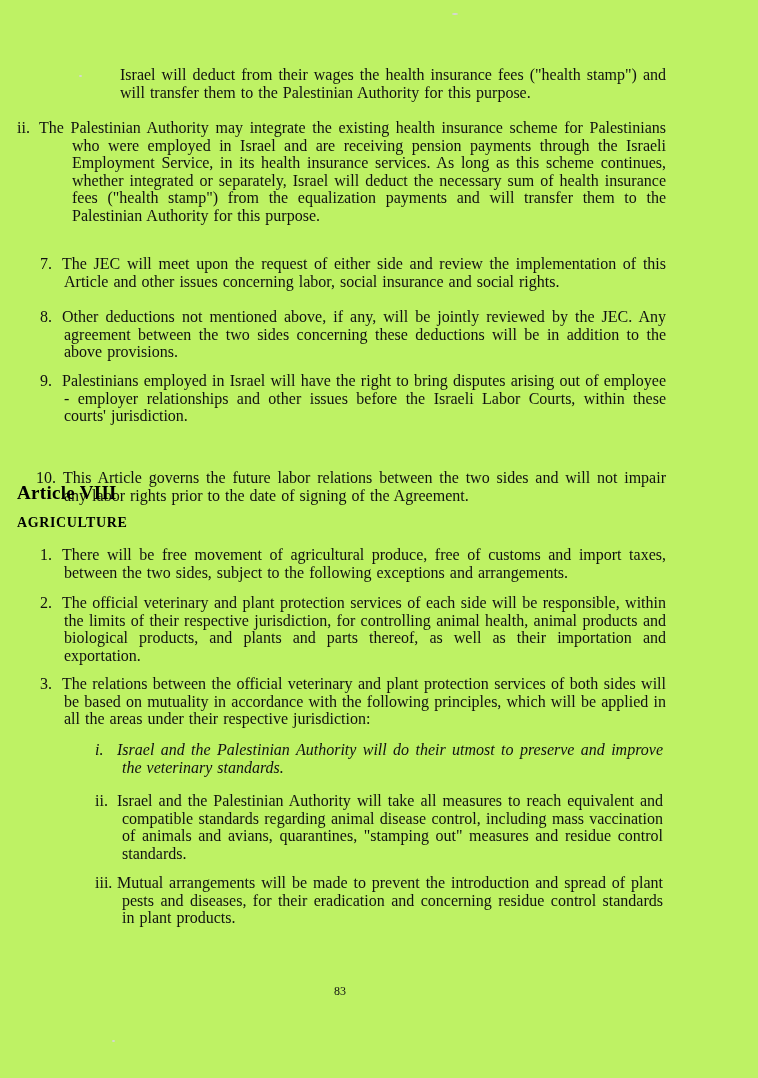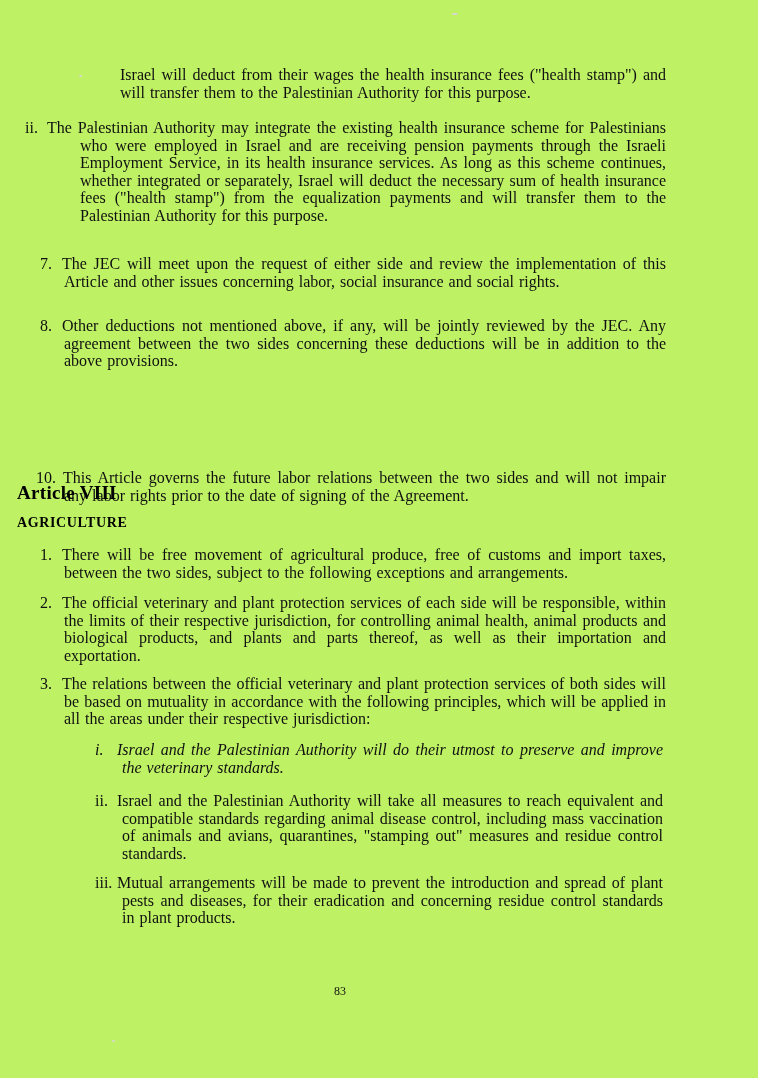--- a/index.html
+++ b/index.html
@@ -23,21 +23,21 @@
     text-align: justify;
     word-spacing: 1px;
   }
   
   .cont {
     left: 120px;
     right: 92px;
   }
   
   .rtop {
-    left: 12px;
+    left: 4px;
     right: 92px;
     padding-left: 68px;
     text-indent: -55px;
   }
   
   .num {
     left: 0;
     right: 92px;
     padding-left: 64px;
     text-indent: -24px;
@@ -104,24 +104,27 @@
   <div class="para cont" style="top:66px;">Israel will deduct from their wages the health insurance fees ("health stamp") and will transfer them to the Palestinian Authority for this purpose.</div>
 
   <div class="para rtop" style="top:119px;">
     <span class="marker">ii.</span><span>The Palestinian Authority may integrate the existing health insurance scheme for Palestinians who were employed in Israel and are receiving pension payments through the Israeli Employment Service, in its health insurance services. As long as this scheme continues, whether integrated or separately, Israel will deduct the necessary sum of health insurance fees ("health stamp") from the equalization payments and will transfer them to the Palestinian Authority for this purpose.</span>
   </div>
 
   <div class="para num" style="top:255px;">
     <span class="marker">7.</span><span>The JEC will meet upon the request of either side and review the implementation of this Article and other issues concerning labor, social insurance and social rights.</span>
   </div>
 
-  <div class="para num" style="top:308px;margin-top:9px;">
+  <div class="para num" style="top:308px;">
     <span class="marker">8.</span><span>Other deductions not mentioned above, if any, will be jointly reviewed by the JEC. Any agreement between the two sides concerning these deductions will be in addition to the above provisions.</span>
   </div>
 
+  <div class="para num" style="top:372px;">
+    <span class="marker">9.</span><span>Palestinians employed in Israel will have the right to bring disputes arising out of employee - employer relationships and other issues before the Israeli Labor Courts, within these courts' jurisdiction.</span>
+  </div>
 
   <div class="para num wide" style="top:435px;">
     <span class="marker w10">10.</span><span>This Article governs the future labor relations between the two sides and will not impair any labor rights prior to the date of signing of the Agreement.</span>
   </div>
 
   <div class="heading-article" style="top:481px;">Article VIII</div>
 
   <div class="heading-section" style="top:514px;">AGRICULTURE</div>
 
   <div class="para num" style="top:546px;">

